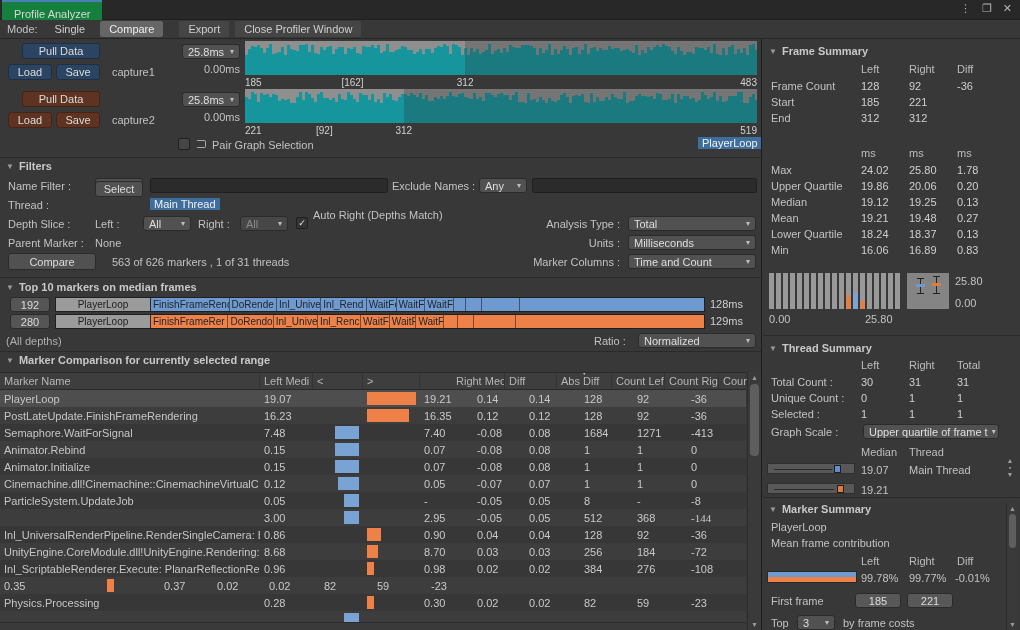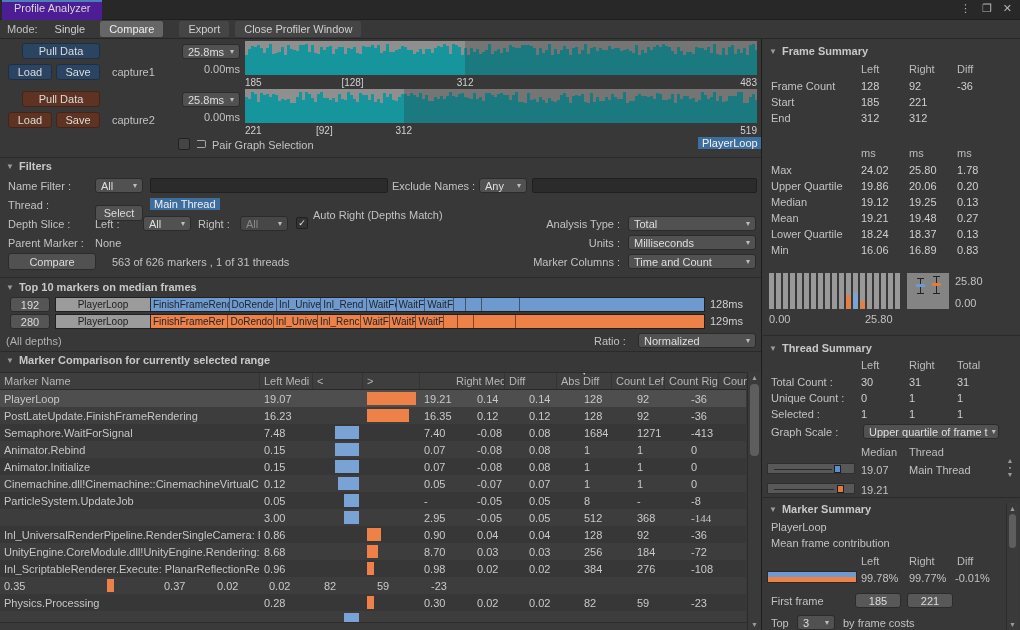--- a/index.html
+++ b/index.html
@@ -4,22 +4,22 @@
 <style>
 * { box-sizing:border-box; margin:0; padding:0; }
 body { background:#1e1e1e; }
 .window { position:relative; width:1020px; height:630px; background:#383838; color:#c2c2c2;
   font-family:"Liberation Sans", sans-serif; font-size:11px; overflow:hidden; }
 .abs { position:absolute; }
 .lbl { white-space:nowrap; }
 
 
 .tabbar { position:absolute; top:0; left:0; right:0; height:20px; background:#282828; border-bottom:1px solid #1f1f1f; }
-.tab { position:absolute; left:2px; top:0; height:20px; padding:0 12px; background:#4c1d95;
-  border-top:2px solid #4c7eb8; color:#d6d6d6; display:flex; align-items:flex-start; }
+.tab { position:absolute; left:2px; top:0; height:20px; padding:0 12px; background:#15803d;
+  border-top:2px solid #4c7eb8; color:#d6d6d6; display:flex; align-items:flex-end; }
 .winctl { position:absolute; right:8px; top:2px; display:flex; gap:11px; color:#b4b4b4; font-size:11px; }
 .toolbar { position:absolute; top:20px; left:0; right:0; height:19px; background:#383838;
   border-bottom:1px solid #262626; display:flex; align-items:center; padding-left:5px; }
 .tbtn { height:16px; display:flex; align-items:center; padding:0 9px; background:#454545; color:#cfcfcf; border-radius:2px; }
 .tbtn.flat { background:transparent; }
 .tbtn.active { background:#666666; color:#eeeeee; }
 
 .left { position:absolute; top:39px; left:0; width:762px; height:591px; border-right:1px solid #1d1d1d; overflow:hidden; }
 .rpanel { position:absolute; top:39px; left:763px; width:257px; height:591px; overflow:hidden; }
 
@@ -284,21 +284,21 @@
         <div class="wbar" style="left: 495px; width: 3px; height: 64.4571%;"></div>
         <div class="wbar" style="left: 498px; width: 3px; height: 78.2618%;"></div>
         <div class="wbar" style="left: 501px; width: 3px; height: 58.4776%;"></div>
         <div class="wbar" style="left: 504px; width: 3px; height: 87.4809%;"></div>
         <div class="wbar" style="left: 507px; width: 3px; height: 91.5002%;"></div>
         <div class="wbar" style="left: 510px; width: 3px; height: 74.8379%;"></div>
         <div class="dim" style="left: 43%;"></div>
       </div>
     <div class="axis" style="left:245px;top:38px;width:512px;">
         <span style="left: 0%; transform: none;">185</span>
-        <span style="left: 21%; transform: translateX(-50%);">[128]</span>
+        <span style="left: 21%; transform: translateX(-50%);">[162]</span>
         <span style="left: 43%; transform: translateX(-50%);">312</span>
         <span style="left: 100%; transform: translateX(-100%);">483</span>
       </div>
 
     <div class="btn brown abs" style="left:22px;top:52px;width:78px;height:16px;">Pull Data</div>
     <div class="btn brown abs" style="left:8px;top:73px;width:44px;height:16px;">Load</div>
     <div class="btn brown abs" style="left:56px;top:73px;width:44px;height:16px;">Save</div>
     <div class="abs lbl" style="left:112px;top:75px;">capture2</div>
     <div class="dd abs" style="left:182px;top:53px;width:58px;">25.8ms<span class="arr">▾</span></div>
     <div class="abs lbl" style="left:182px;top:72px;width:58px;text-align:right;">0.00ms</div>
@@ -495,21 +495,21 @@
       <span>Filters</span>
     </div>
     <div class="abs lbl" style="left:8px;top:141px;">Name Filter :</div>
     <div class="dd abs" style="left:95px;top:139px;width:48px;">All<span class="arr">▾</span></div>
     <input class="input abs" style="left: 150px; top: 139px; width: 238px;" value="">
     <div class="abs lbl" style="left:392px;top:141px;">Exclude Names :</div>
     <div class="dd abs" style="left:479px;top:139px;width:48px;">Any<span class="arr">▾</span></div>
     <input class="input abs" style="left: 532px; top: 139px; width: 225px;" value="">
 
     <div class="abs lbl" style="left:8px;top:160px;">Thread :</div>
-    <div class="btn abs" style="left:95px;top:166px;width:48px;height:16px;">Select</div>
+    <div class="btn abs" style="left:95px;top:142px;width:48px;height:16px;">Select</div>
     <div class="chip abs" style="left:150px;top:159px;">Main Thread</div>
 
     <div class="abs lbl" style="left:8px;top:179px;">Depth Slice :</div>
     <div class="abs lbl" style="left:95px;top:179px;">Left :</div>
     <div class="dd abs" style="left:143px;top:177px;width:48px;">All<span class="arr">▾</span></div>
     <div class="abs lbl" style="left:198px;top:179px;">Right :</div>
     <div class="dd disabled abs" style="left:240px;top:177px;width:48px;">All<span class="arr">▾</span></div>
     <span class="cb abs" style="left:296px;top:178px;">
         <span>✓</span>
       </span>

